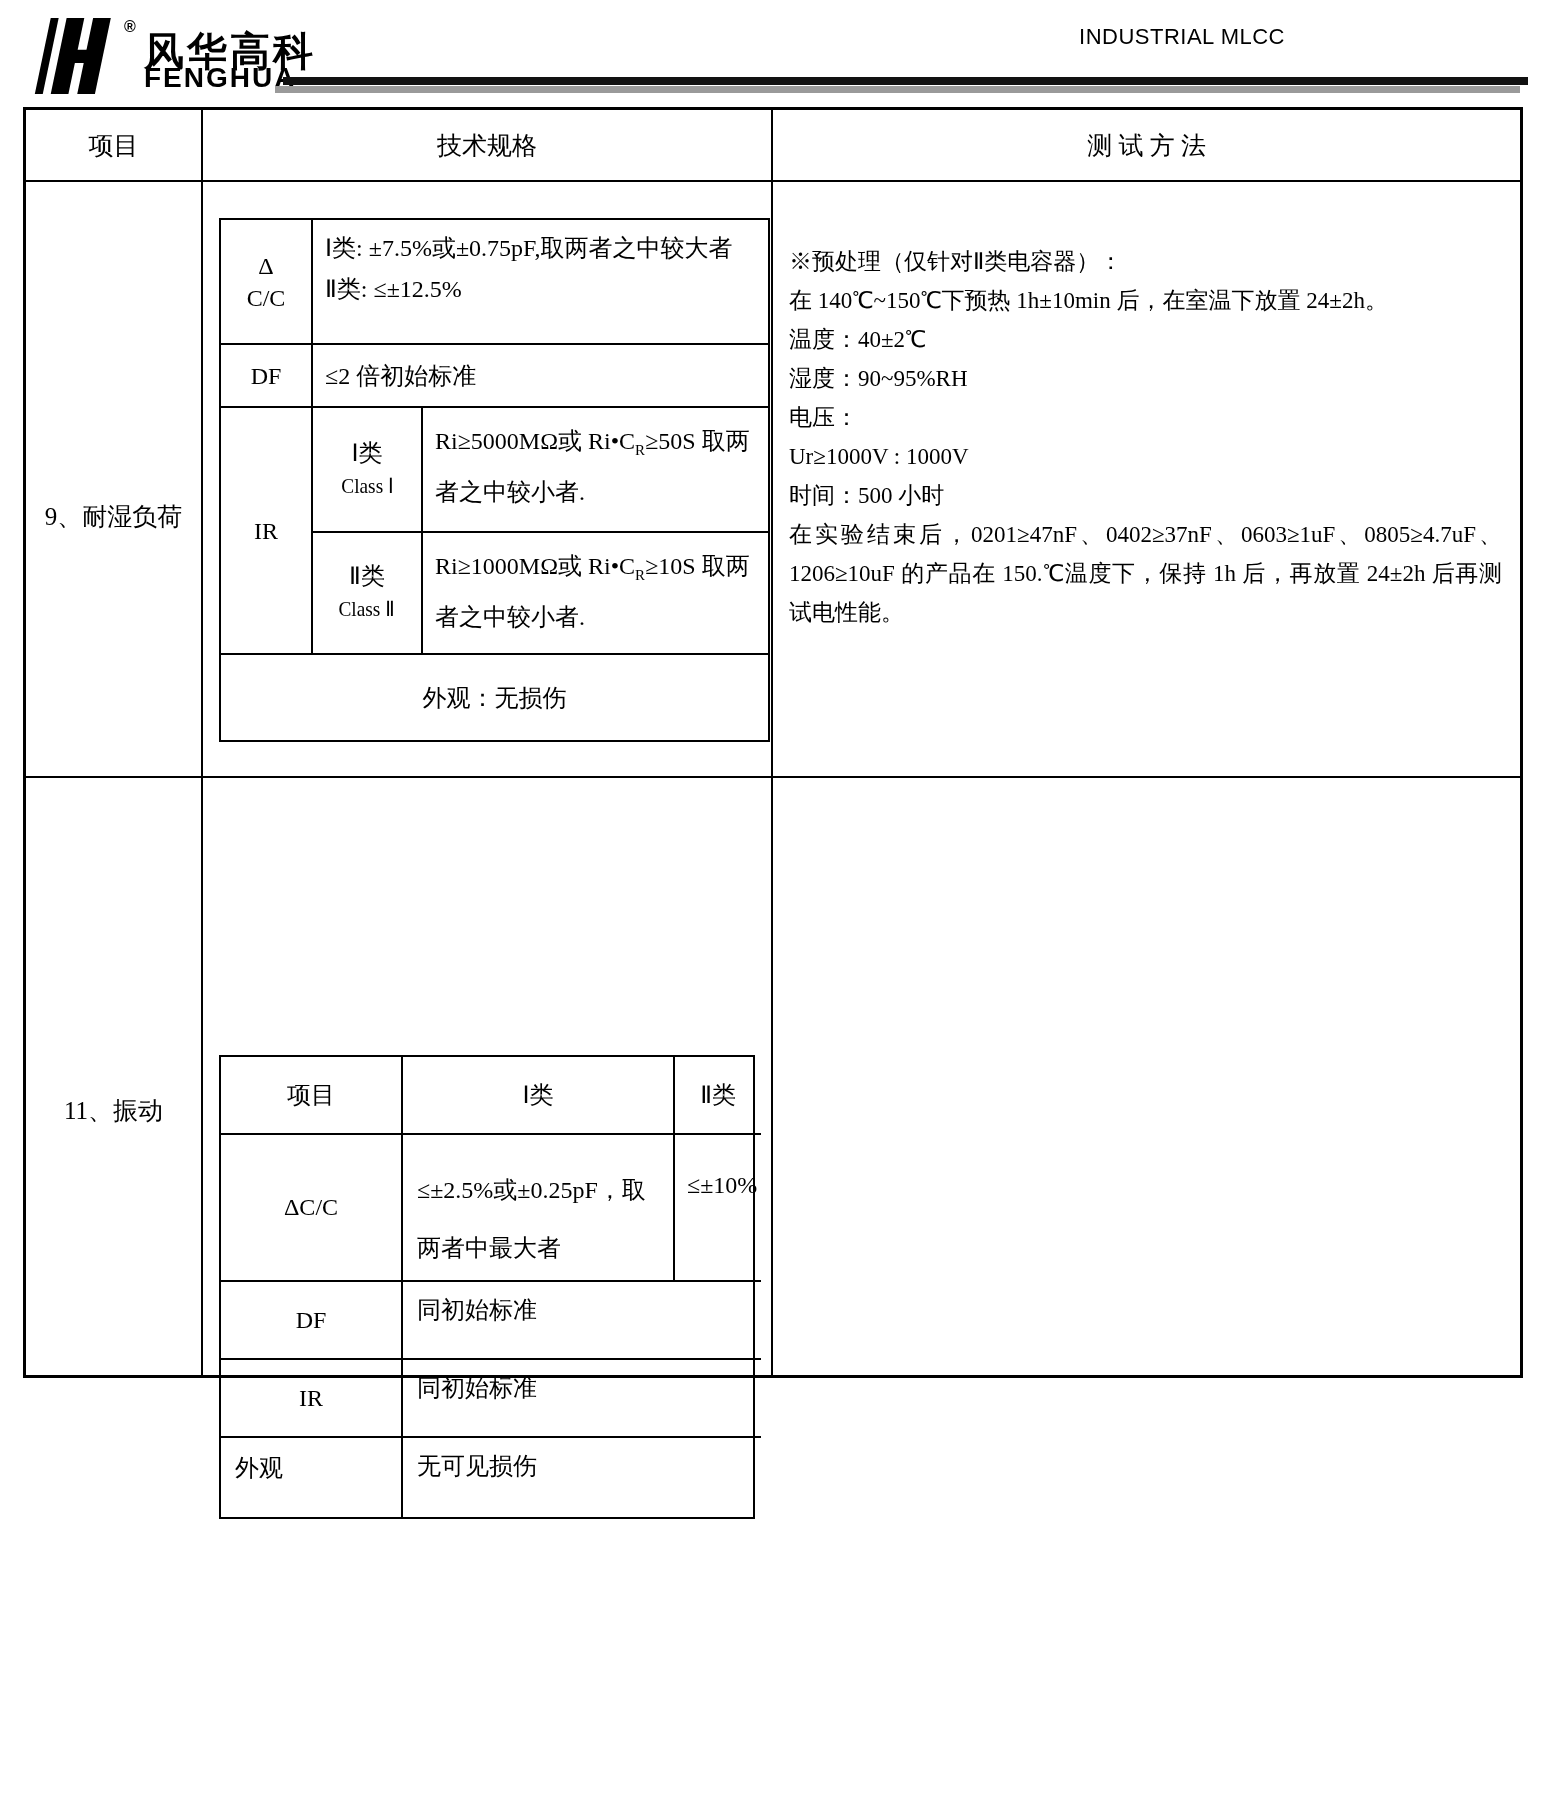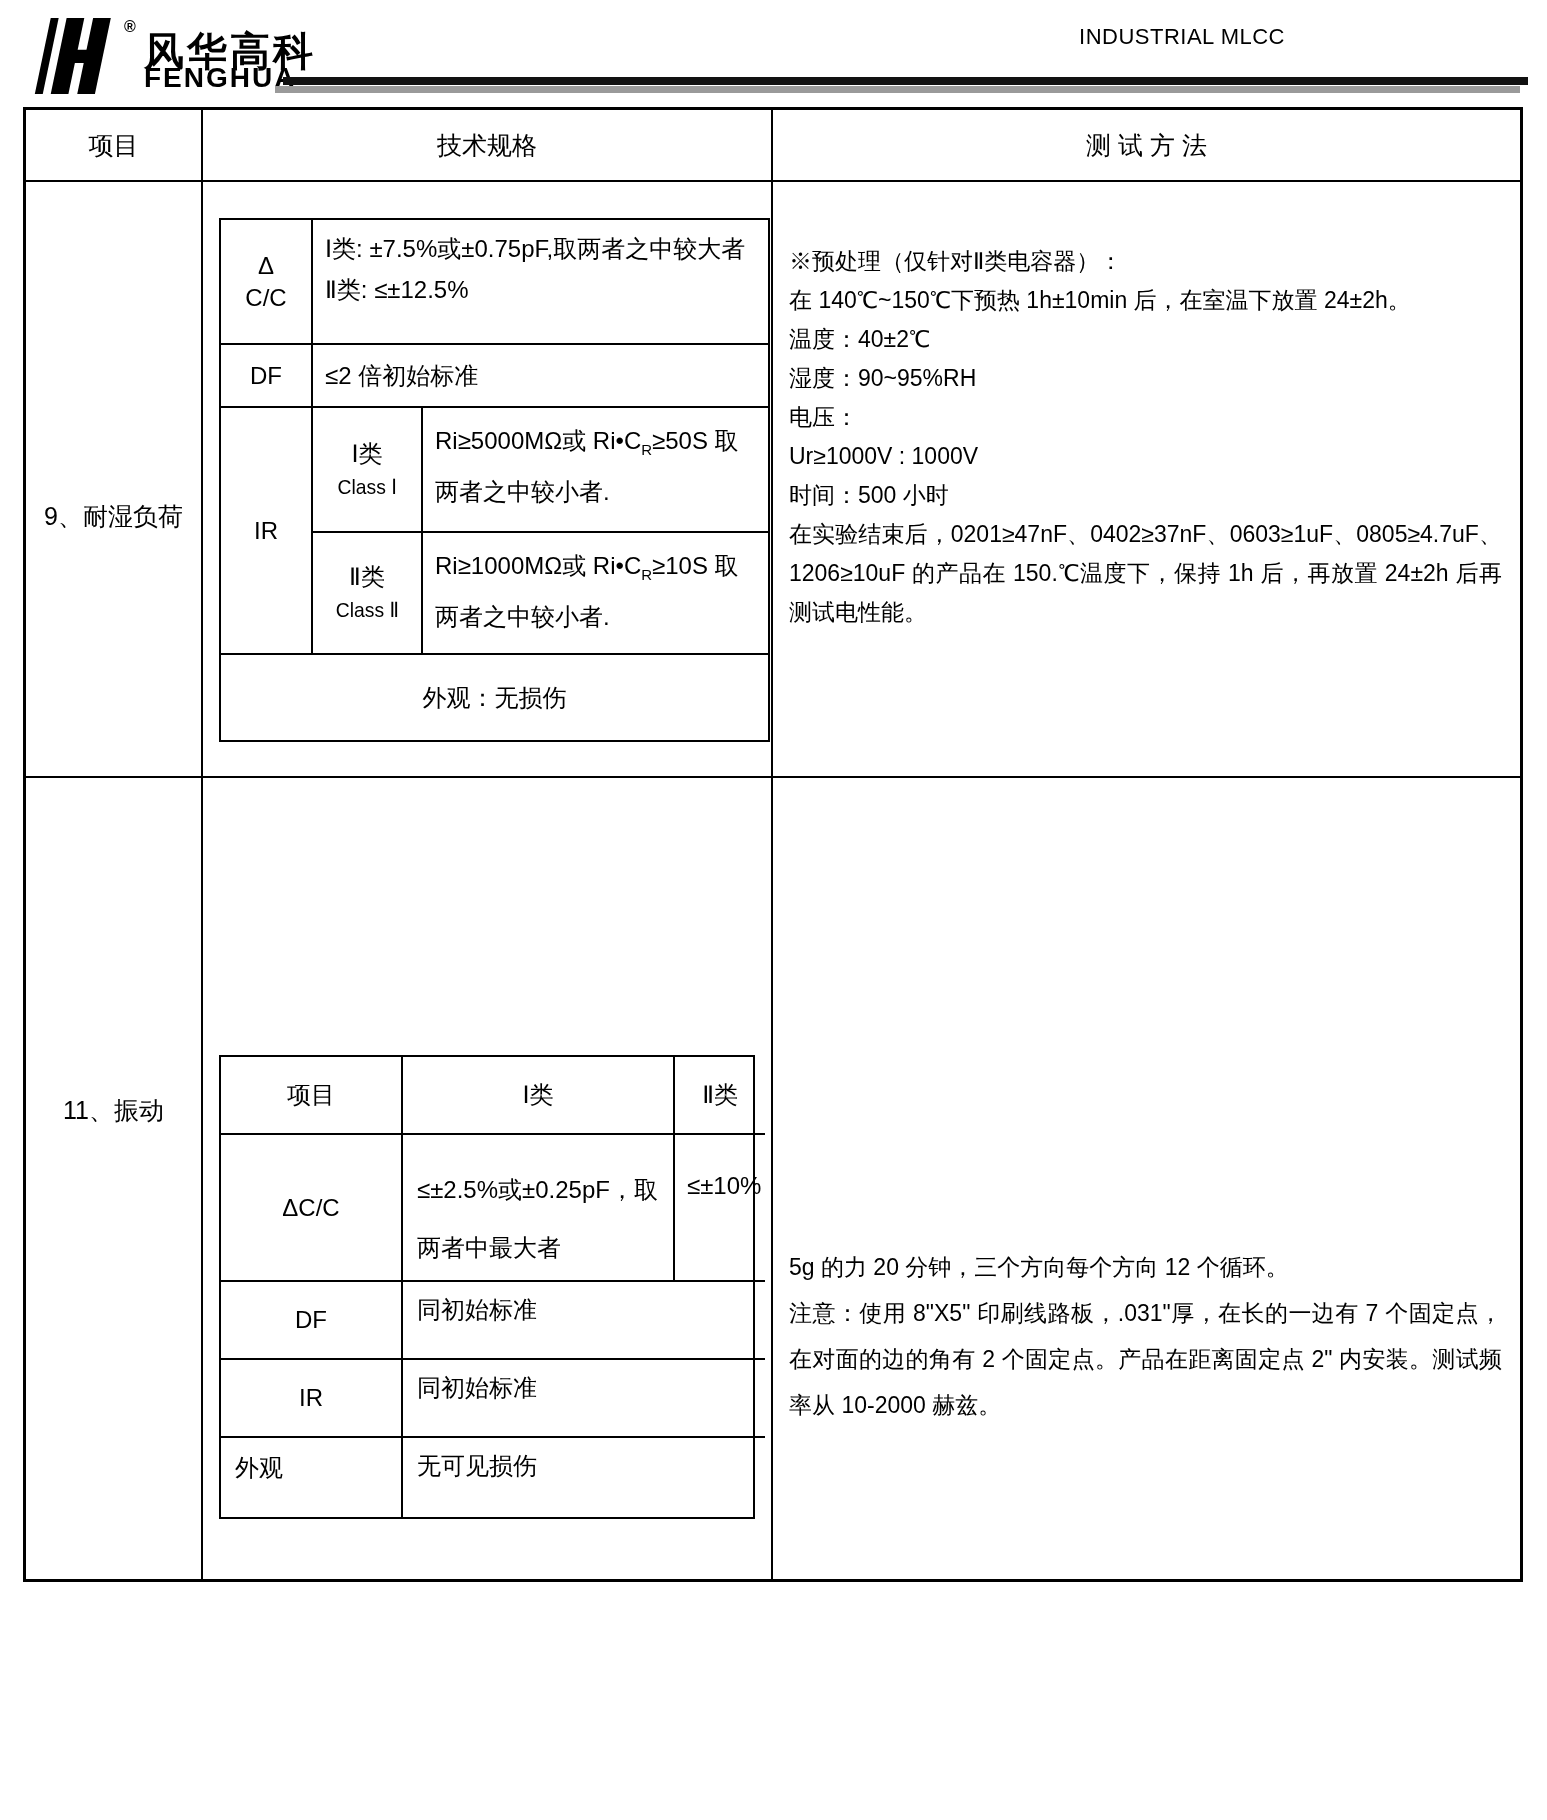--- a/index.html
+++ b/index.html
@@ -9,24 +9,24 @@
   
   .logo-mark{position:absolute;left:33px;top:18px;}
   .reg-mark{position:absolute;left:124px;top:18px;font-size:16px;font-weight:bold;}
   .brand-cn{position:absolute;left:144px;top:24px;font-size:40px;font-weight:bold;letter-spacing:3px;}
   .brand-en{position:absolute;left:144px;top:62px;font-size:28px;font-weight:bold;letter-spacing:2px;}
   .doc-title{position:absolute;top:24px;right:262px;font-size:22px;font-weight:normal;letter-spacing:0.5px;}
   .rule-black{position:absolute;left:283px;top:77px;width:1245px;height:8px;background:#111;}
   .rule-gray{position:absolute;left:275px;top:86px;width:1245px;height:7px;background:#9a9a9a;}
 
   
-  .main-table{position:absolute;left:23px;top:107px;width:1500px;height:1475px;
+  .main-table{position:absolute;left:23px;top:107px;width:1500px;height:1271px;
               border:3px solid #000;box-sizing:border-box;display:grid;
               grid-template-columns:177px 570px 1fr;
-              grid-template-rows:72px 596px 1fr;}
+              grid-template-rows:72px 596px 1fr;font-family:Liberation Serif, serif;}
   .cell{box-sizing:border-box;position:relative;}
   .bR{border-right:2px solid #000;}
   .bB{border-bottom:2px solid #000;}
   .hcell{display:flex;align-items:center;justify-content:center;font-size:25px;}
   .item-cell{font-size:25px;display:flex;justify-content:center;}
   .item-9{padding-top:318px;}
   .item-11{padding-top:316px;}
 
   
   .nt1{position:absolute;left:16px;top:36px;width:547px;border:2px solid #000;box-sizing:content-box;
@@ -166,19 +166,15 @@
         <div class="cell c bR bB" style="grid-column:1;grid-row:4;">
           <span>IR</span>
         </div>
         <div class="cell vtop bB" style="grid-column:2 / span 2;grid-row:4;">同初始标准</div>
 
         <div class="cell vtop" style="grid-column:2 / span 2;grid-row:5;">无可见损伤</div>
         <div class="cell labL bR" style="grid-column:1;grid-row:5;">外观</div>
       </div>
     </div>
 
-    <div class="cell method-11">
-      <div>5g 的力 20 分钟，三个方向每个方向 12 个循环。</div>
-      <div class="para">注意：使用 8"X5" 印刷线路板，.031"厚，在长的一边有 7 个固定点，在对面的边的角有 2 个固定点。产品在距离固定点 2" 内安装。测试频率从 10-2000 赫兹。</div>
-    </div>
 
   </div>
 </div>
 
 </body></html>

